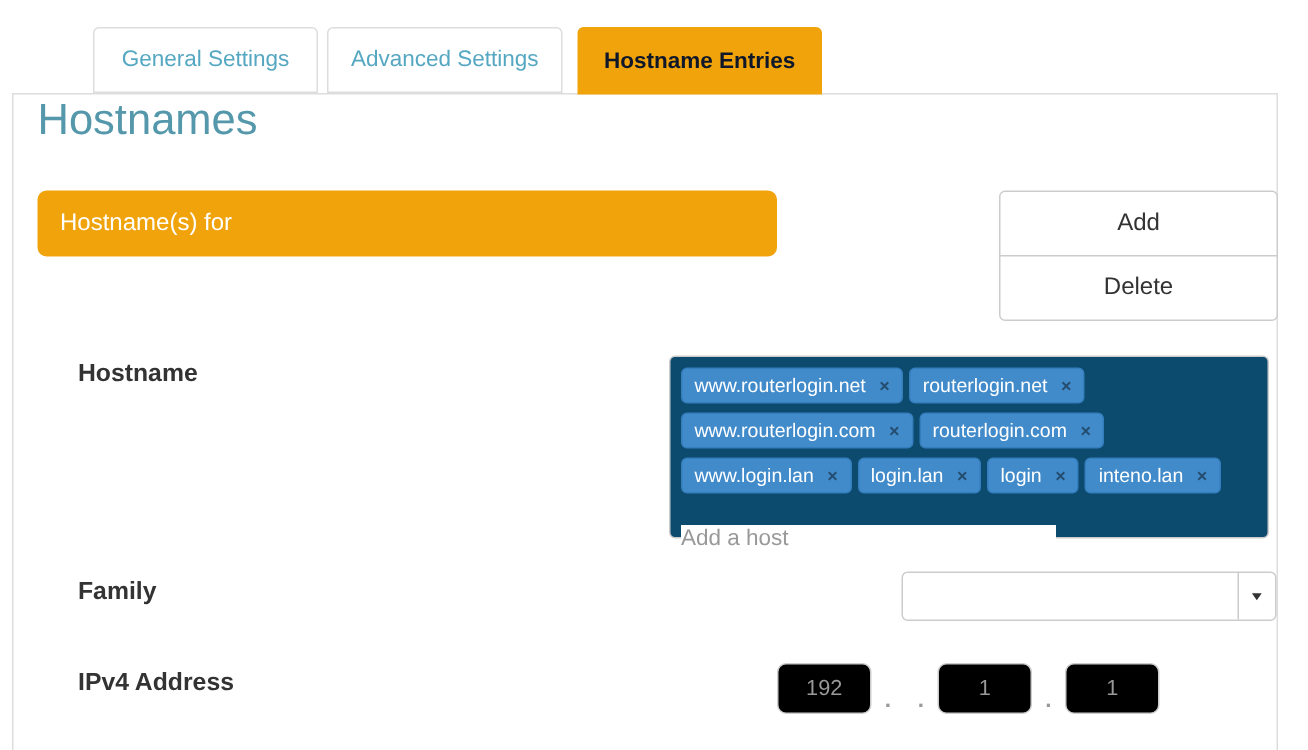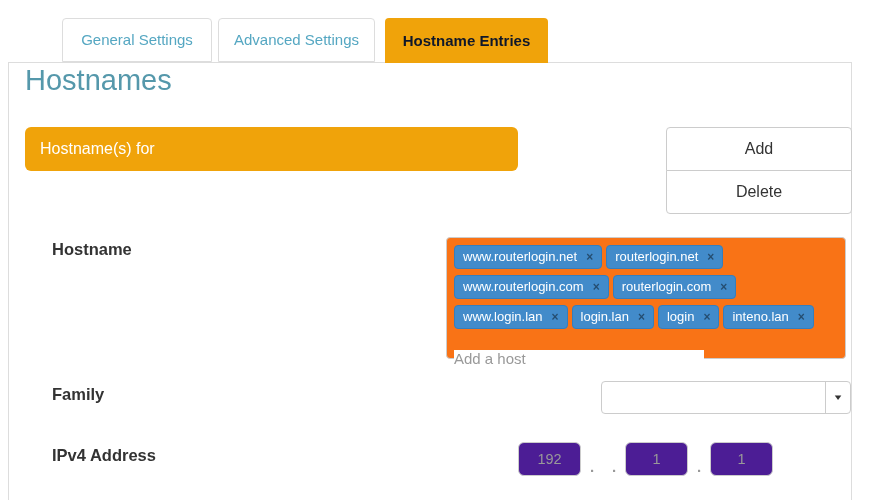--- a/index.html
+++ b/index.html
@@ -48,21 +48,21 @@
   .btn-delete{border-radius:0 0 4px 4px;margin-top:-1px;}
 
   .field-label{position:absolute;left:16px;font-size:16.5px;font-weight:bold;
     color:var(--text-dark);margin-left:27px;}
   .lbl-hostname{top:177px;}
   .lbl-family{top:322px;}
   .lbl-ipv4{top:383px;}
 
   
   .tags-box{position:absolute;left:437px;top:174px;width:400px;height:122px;
-    border:1px solid var(--border-input);border-radius:4px;background:#f97316;
+    border:1px solid var(--border-input);border-radius:4px;background:#0c4a6e;
     padding:4px 5px;cursor:text;}
   .tag{display:inline-block;background:var(--tag-blue);
     border:1px solid var(--tag-border);border-radius:4px;color:#fff;
     font-size:13px;padding:3px 8px 4px;margin:3px 2px;cursor:default;}
   .tag .close{margin-left:9px;color:rgba(0,0,0,0.45);font-weight:bold;
     font-size:12px;cursor:pointer;}
   .add-host{display:block;border:none;outline:none;font-size:15px;
     color:#555;margin:18px 2px 0;width:250px;
     font-family:"Liberation Sans", sans-serif;}
   .add-host::placeholder{color:var(--text-muted);opacity:1;}
@@ -75,21 +75,21 @@
     text-align:center;line-height:31px;font-size:14.5px;color:var(--text-dark);}
   .dropdown-caret-box{position:absolute;right:0;top:0;bottom:0;width:25px;
     border-left:1px solid var(--border-input);display:flex;
     align-items:center;justify-content:center;}
   .caret{font-size:8px;color:var(--text-dark);transform:scaleX(1.4);}
 
   
   .ip-row{position:absolute;left:509px;top:379px;display:flex;
     align-items:center;}
   .ip-input{width:63px;height:34px;border:1px solid var(--border-input);
-    border-radius:6px;background:#4c1d95;text-align:center;font-size:14.5px;
+    border-radius:6px;background:#000000;text-align:center;font-size:14.5px;
     color:var(--text-muted);outline:none;
     font-family:"Liberation Sans", sans-serif;}
   .ip-dot{width:22px;text-align:center;color:var(--text-muted);
     font-size:15px;font-weight:bold;transform:translateY(7px);}
 </style>
 </head>
 <body>
 
 <div class="stage">
 

